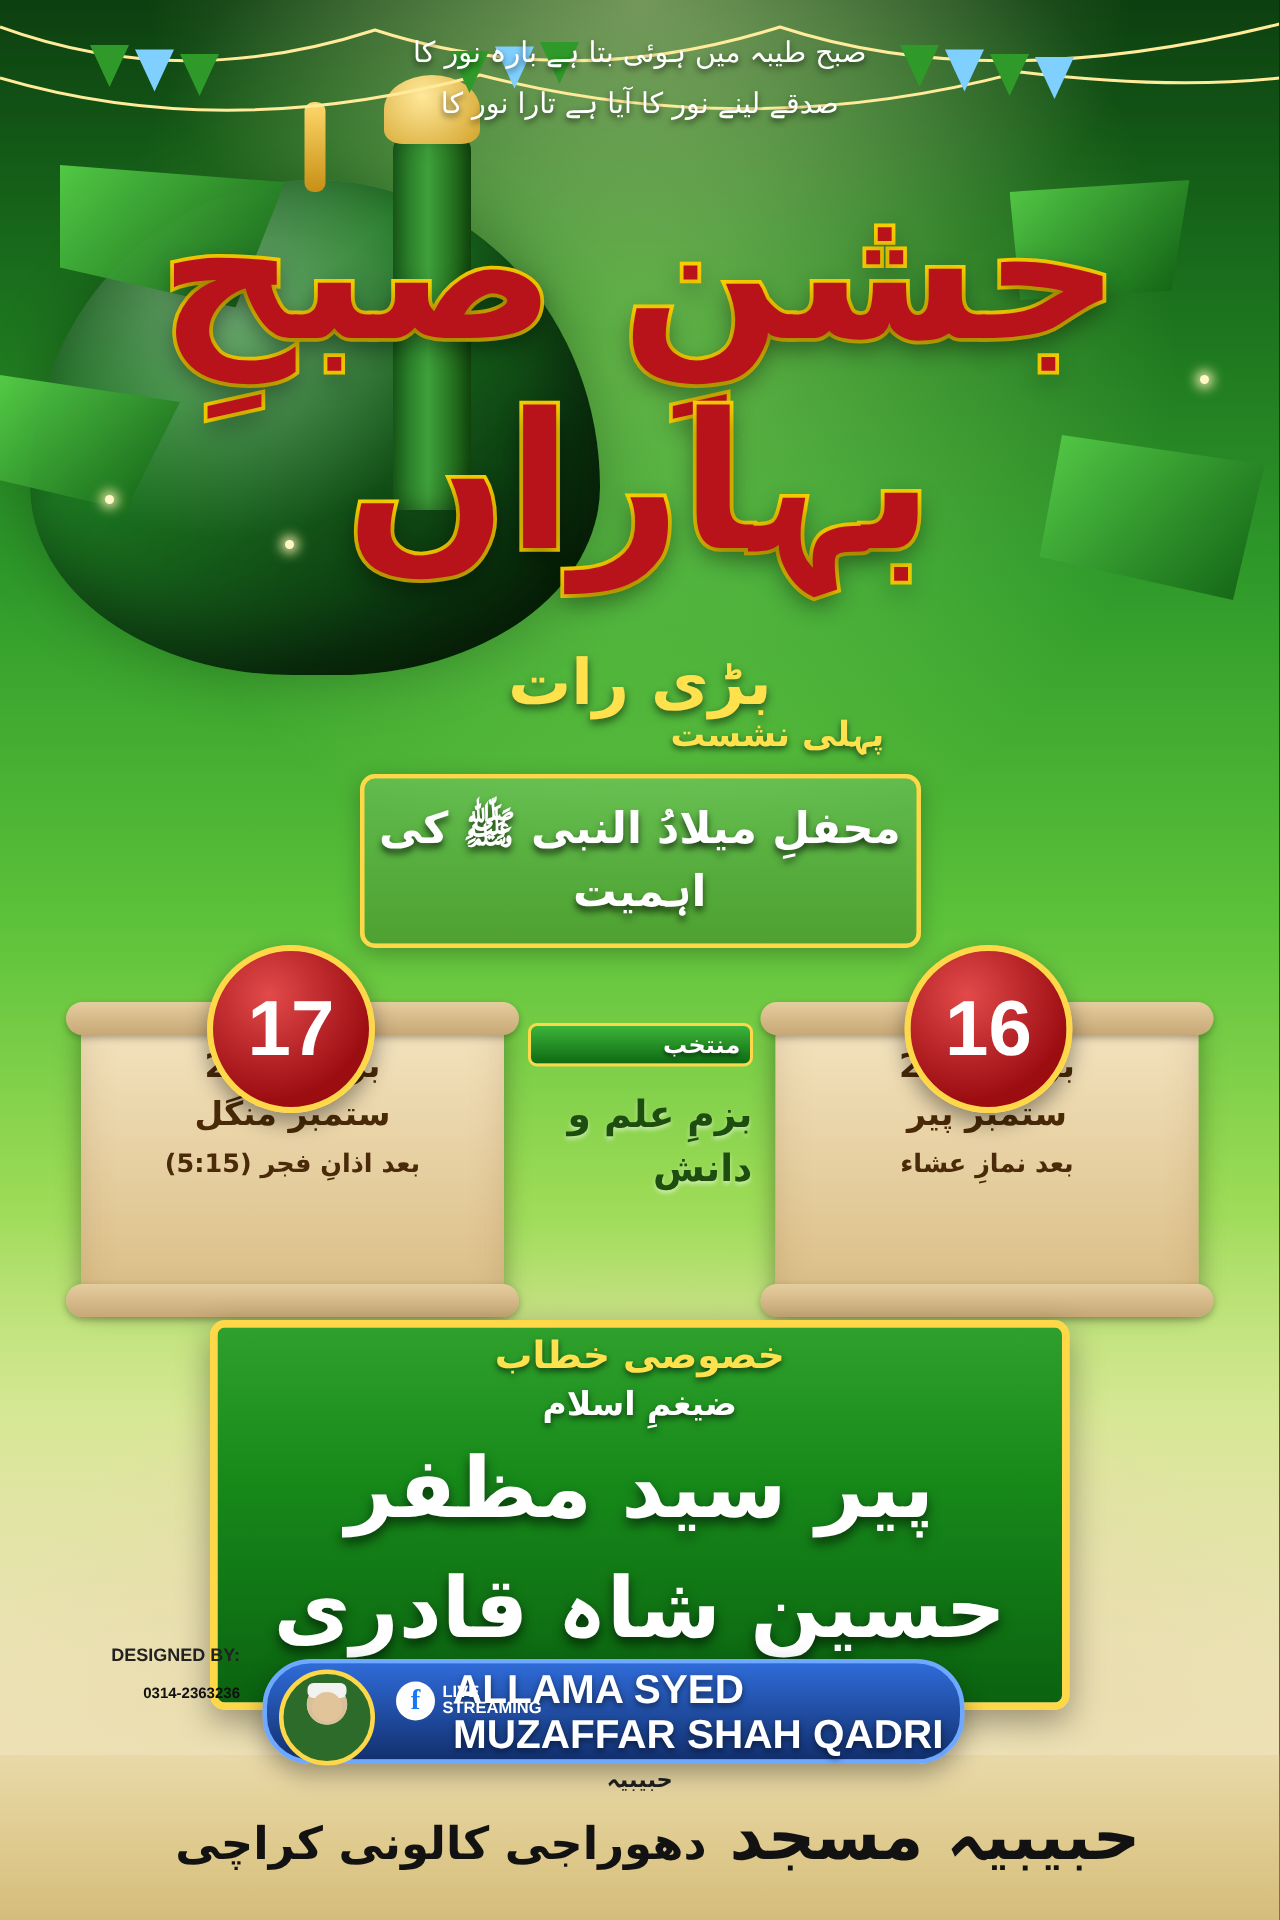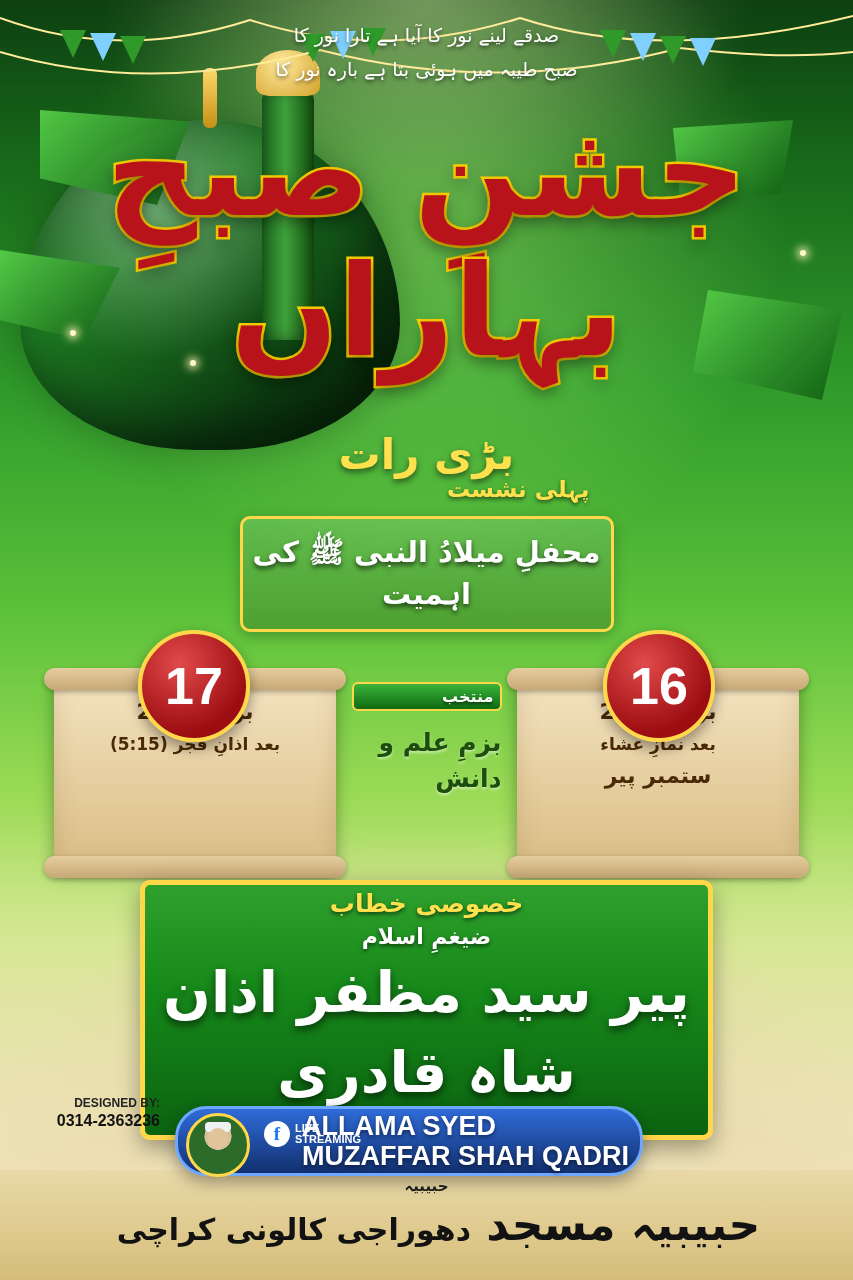--- a/index.html
+++ b/index.html
@@ -99,21 +99,21 @@
     text-align: center;
     color: #ffffff;
     text-shadow: 0 2px 4px rgba(0,0,0,0.6);
     font-size: 19px;
     line-height: 34px;
     z-index: 6;
   }
 
   .title-wrap {
     position: absolute;
-    top: 102px; left: 0; right: 0;
+    top: 112px; left: 0; right: 0;
     text-align: center;
     z-index: 7;
   }
   .title-main {
     font-size: 126px;
     line-height: 140px;
     font-weight: bold;
     color: #b8121a;
     -webkit-text-stroke: 5px #ffd400;
     paint-order: stroke fill;
@@ -296,22 +296,22 @@
     color: #ffffff;
   }
   .designer-brand {
     font-family: "Liberation Serif", serif;
     font-style: italic;
     font-size: 19px;
     font-weight: bold;
   }
   .designer-sub { font-size: 10px; }
   .designer-phone {
-    margin-top: 2px;
-    font-size: 16px; font-weight: bold; color: #111;
+    margin-top: 14px;
+    font-size: 10px; font-weight: bold; color: #111;
   }
 
   .live-bar {
     position: absolute;
     left: 175px; right: 210px; top: 1106px;
     height: 64px;
     border-radius: 32px;
     background: linear-gradient(180deg, #2f6bd8, #12306f);
     border: 3px solid #6ea8ff;
     display: flex;
@@ -415,64 +415,65 @@
   </svg>
 
   <div class="sparkle" style="left:70px; top:330px;"></div>
   <div class="sparkle" style="left:190px; top:360px;"></div>
   <div class="sparkle" style="left:800px; top:250px;"></div>
 
   <div class="arch-bg"></div>
   <div class="ground"></div>
 
   <div class="couplet urdu">
+    <div>صبح طیبہ میں ہوئی بتا ہے بارہ نور کا</div>
     <div>صدقے لینے نور کا آیا ہے تارا نور کا</div>
-    <div>صبح طیبہ میں ہوئی بتا ہے بارہ نور کا</div>
   </div>
 
   <div class="title-wrap">
     <div class="title-main urdu">جشنِ صبحِ بہاراں</div>
   </div>
   <div class="title-sub urdu">بڑی رات</div>
 
   <div class="sessions">
     <div class="session">
       <div class="session-tag urdu">پہلی نشست</div>
       <div class="session-box urdu">محفلِ میلادُ النبی ﷺ کی اہمیت</div>
     </div>
   </div>
 
   <div class="dates">
     <div class="scroll right">
       <div class="scroll-inner urdu">
         <div class="scroll-line">بروز 2024</div>
+        <div class="scroll-line">ستمبر پیر</div>
         <div class="scroll-line small">بعد نمازِ عشاء</div>
-        <div class="scroll-line">ستمبر پیر</div>
       </div>
     </div>
     <div class="daynum right">16</div>
 
     <div class="scroll left">
       <div class="scroll-inner urdu">
         <div class="scroll-line">بروز 2024</div>
+        <div class="scroll-line">ستمبر منگل</div>
         <div class="scroll-line small">بعد اذانِ فجر (5:15)</div>
       </div>
     </div>
     <div class="daynum left">17</div>
 
     <div class="center-badge">
       <div class="badge-ribbon urdu">منتخب</div>
       <div class="badge-text urdu">بزمِ علم و دانش</div>
     </div>
   </div>
 
   <div class="speaker-panel">
     <div class="speaker-kicker urdu">خصوصی خطاب</div>
     <div class="speaker-title urdu">ضیغمِ اسلام</div>
-    <div class="speaker-name urdu">پیر سید مظفر اذان شاہ قادری</div>
+    <div class="speaker-name urdu">پیر سید مظفر حسین شاہ قادری</div>
   </div>
 
   <div class="designer">
     <div class="designer-label">DESIGNED BY:</div>
     <div class="designer-phone">0314-2363236</div>
   </div>
 
   <div class="live-bar">
     <div class="avatar">
       <div class="cap2"></div>

